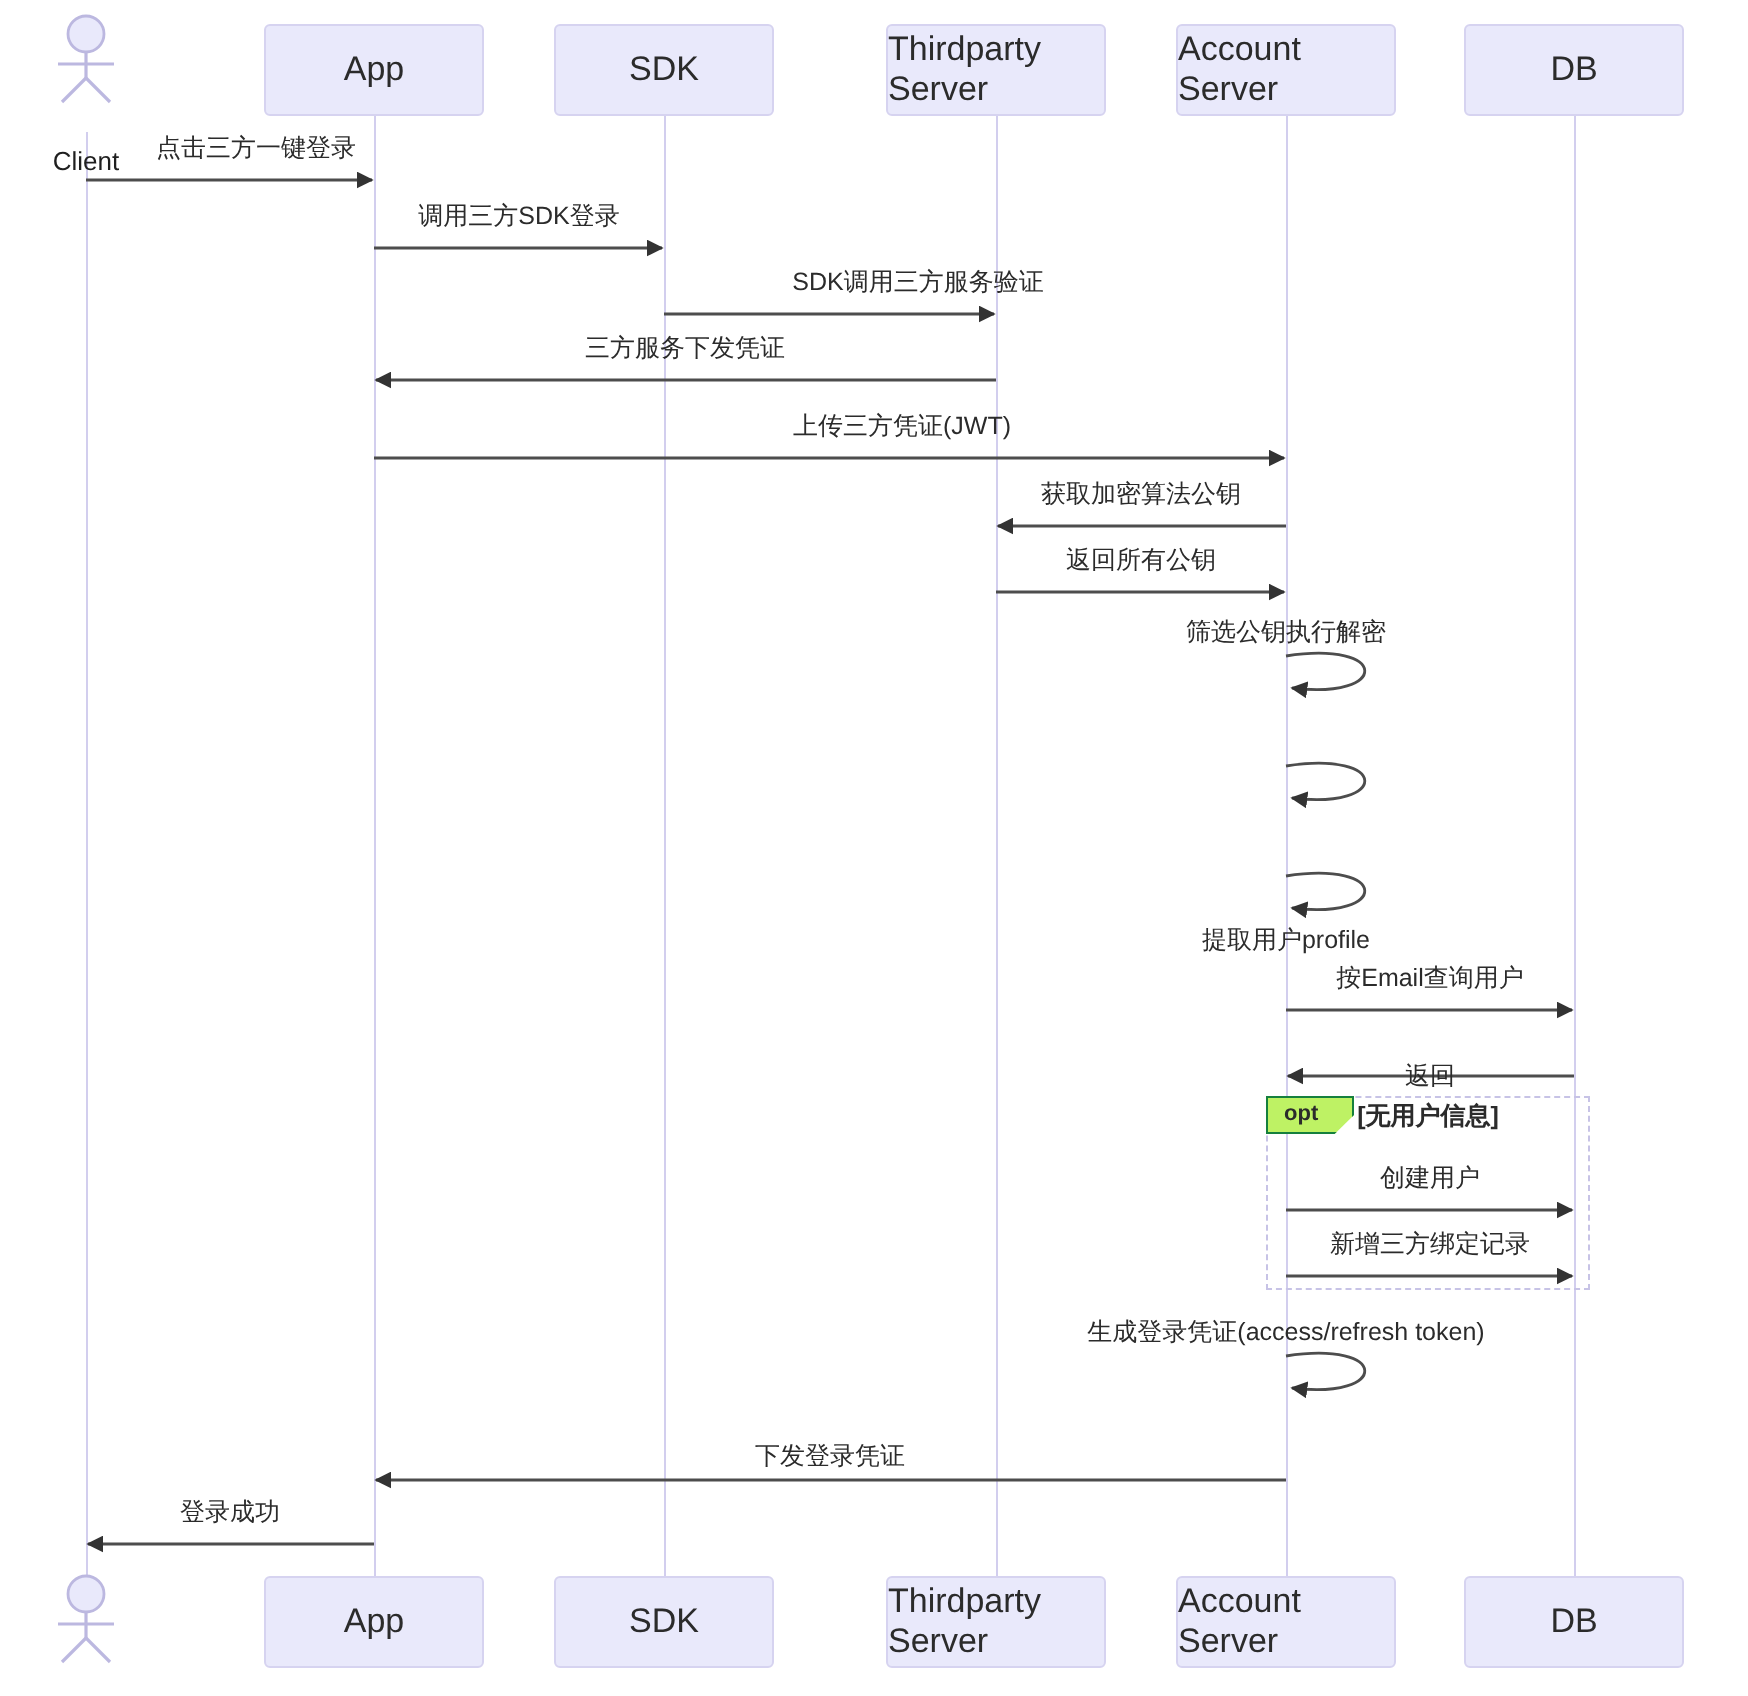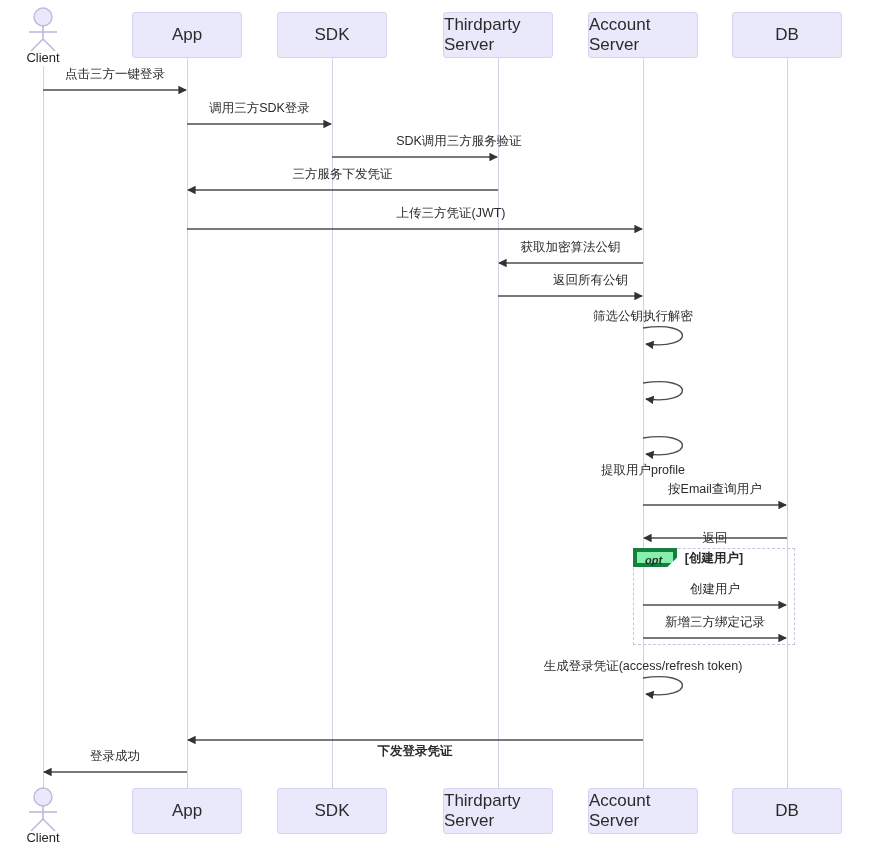--- a/index.html
+++ b/index.html
@@ -7,25 +7,25 @@
   #stage{position:relative;width:874px;height:848px;background:#ffffff;overflow:hidden;}
   #arrow-layer{position:absolute;left:0;top:0;z-index:3;pointer-events:none;}
   .lifeline{position:absolute;width:1px;background:#d2ceee;z-index:1;}
   .participant-box{position:absolute;z-index:5;background:#e9e9fb;border:1px solid #d6d3f0;
     border-radius:3px;display:flex;align-items:center;justify-content:center;
     font-size:17px;font-weight:500;color:#2b2b2b;box-sizing:border-box;}
   .msg-label{position:absolute;z-index:4;font-size:12.5px;text-align:center;
     white-space:nowrap;color:#2b2b2b;line-height:16px;}
   .actor-figure{position:absolute;z-index:5;}
   .actor-label{position:absolute;z-index:5;font-size:13px;font-weight:500;text-align:center;
-    color:#1f1f1f;white-space:nowrap;line-height:16px;}
+    color:#1f1f1f;white-space:nowrap;line-height:16px;margin-top:23px;}
   .fragment{position:absolute;z-index:2;border:1px dashed #c7c3e6;box-sizing:border-box;background:transparent;}
-  .fragment-tab{position:absolute;z-index:4;background:#86efac;border:4px solid #15803d;
+  .fragment-tab{position:absolute;z-index:4;background:#bef264;border:1px solid #15803d;
     box-sizing:border-box;font-size:11px;font-weight:bold;color:#2b2b2b;
-    padding:2px 0 0 8px;clip-path:polygon(0 0,100% 0,100% 50%,78% 100%,0 100%);font-style:italic;}
+    padding:2px 0 0 8px;clip-path:polygon(0 0,100% 0,100% 50%,78% 100%,0 100%);}
   .fragment-guard{position:absolute;z-index:4;font-size:12.5px;font-weight:bold;
     text-align:center;color:#2b2b2b;white-space:nowrap;}
 </style>
 </head>
 <body>
 
 <div id="stage">
   <svg id="arrow-layer" xmlns="http://www.w3.org/2000/svg" width="874" height="848">
     <defs>
       <marker id="arrowhead" viewBox="0 0 10 10" refX="9" refY="5" markerWidth="8.5" markerHeight="8.5" markerUnits="userSpaceOnUse" orient="auto-start-reverse">
@@ -53,21 +53,21 @@
       </g>
   </svg>
 <div class="lifeline" style="left: 42.5px; top: 66px; height: 722px;"></div>
     <div class="lifeline" style="left: 186.5px; top: 58px; height: 730px;"></div>
     <div class="lifeline" style="left: 331.5px; top: 58px; height: 730px;"></div>
     <div class="lifeline" style="left: 497.5px; top: 58px; height: 730px;"></div>
     <div class="lifeline" style="left: 642.5px; top: 58px; height: 730px;"></div>
     <div class="lifeline" style="left: 786.5px; top: 58px; height: 730px;"></div>
     <div class="fragment" style="left: 633px; top: 548px; width: 162px; height: 97px;"></div>
     <div class="fragment-tab" style="left: 633px; top: 548px; width: 44px; height: 19px;">opt</div>
-    <div class="fragment-guard" style="left: 633px; top: 550px; width: 162px;">[创建用户]</div>
+    <div class="fragment-guard" style="left: 633px; top: 550px; width: 162px;">[无用户信息]</div>
     <div class="actor-figure" style="left: 13px; top: 6px; width: 60px; height: 46px;"><svg width="60" height="46">
         <circle cx="30" cy="11" r="9" fill="#e9e9fb" stroke="#bcb8e0" stroke-width="1.4"></circle>
         <line x1="30" y1="20" x2="30" y2="33" stroke="#bcb8e0" stroke-width="1.6"></line>
         <line x1="16" y1="26" x2="44" y2="26" stroke="#bcb8e0" stroke-width="1.6"></line>
         <line x1="30" y1="33" x2="18" y2="45" stroke="#bcb8e0" stroke-width="1.6"></line>
         <line x1="30" y1="33" x2="42" y2="45" stroke="#bcb8e0" stroke-width="1.6"></line>
       </svg></div>
     <div class="actor-label" style="left: 3px; top: 50px; width: 80px;">Client</div>
     <div class="actor-figure" style="left: 13px; top: 786px; width: 60px; height: 46px;"><svg width="60" height="46">
         <circle cx="30" cy="11" r="9" fill="#e9e9fb" stroke="#bcb8e0" stroke-width="1.4"></circle>
@@ -80,29 +80,29 @@
     <div class="participant-box" style="left: 132px; top: 12px; width: 110px; height: 46px;">App</div>
     <div class="participant-box" style="left: 132px; top: 788px; width: 110px; height: 46px;">App</div>
     <div class="participant-box" style="left: 277px; top: 12px; width: 110px; height: 46px;">SDK</div>
     <div class="participant-box" style="left: 277px; top: 788px; width: 110px; height: 46px;">SDK</div>
     <div class="participant-box" style="left: 443px; top: 12px; width: 110px; height: 46px;">Thirdparty Server</div>
     <div class="participant-box" style="left: 443px; top: 788px; width: 110px; height: 46px;">Thirdparty Server</div>
     <div class="participant-box" style="left: 588px; top: 12px; width: 110px; height: 46px;">Account Server</div>
     <div class="participant-box" style="left: 588px; top: 788px; width: 110px; height: 46px;">Account Server</div>
     <div class="participant-box" style="left: 732px; top: 12px; width: 110px; height: 46px;">DB</div>
     <div class="participant-box" style="left: 732px; top: 788px; width: 110px; height: 46px;">DB</div>
-    <div class="msg-label" style="left: 43px; top: 66px; width: 144px;">点击三方一键登录</div>
+    <div class="msg-label" style="left: 56px; top: 66px; width: 144px;">点击三方一键登录</div>
     <div class="msg-label" style="left: 187px; top: 100px; width: 145px;">调用三方SDK登录</div>
     <div class="msg-label" style="left: 332px; top: 133px; width: 166px; margin-left: 44px;">SDK调用三方服务验证</div>
     <div class="msg-label" style="left: 187px; top: 166px; width: 311px;">三方服务下发凭证</div>
     <div class="msg-label" style="left: 187px; top: 205px; width: 456px; padding-left: 36px;">上传三方凭证(JWT)</div>
     <div class="msg-label" style="left: 498px; top: 239px; width: 145px;">获取加密算法公钥</div>
-    <div class="msg-label" style="left: 498px; top: 272px; width: 145px; padding-left: 20px;">返回所有公钥</div>
+    <div class="msg-label" style="left: 498px; top: 272px; width: 145px;">返回所有公钥</div>
     <div class="msg-label" style="left: 493px; top: 308px; width: 300px;">筛选公钥执行解密</div>
     <div class="msg-label" style="left: 493px; top: 418px; width: 300px; margin-top: 44px;">提取用户profile</div>
     <div class="msg-label" style="left: 643px; top: 481px; width: 144px;">按Email查询用户</div>
     <div class="msg-label" style="left: 643px; top: 514px; width: 144px; margin-top: 16px;">返回</div>
     <div class="msg-label" style="left: 643px; top: 581px; width: 144px;">创建用户</div>
     <div class="msg-label" style="left: 643px; top: 614px; width: 144px;">新增三方绑定记录</div>
     <div class="msg-label" style="left: 493px; top: 658px; width: 300px;">生成登录凭证(access/refresh token)</div>
-    <div class="msg-label" style="left: 187px; top: 743px; width: 456px; font-weight: bold;">下发登录凭证</div>
+    <div class="msg-label" style="left: 187px; top: 720px; width: 456px;">下发登录凭证</div>
     <div class="msg-label" style="left: 43px; top: 748px; width: 144px;">登录成功</div>
   </div>
 
 </body></html>

